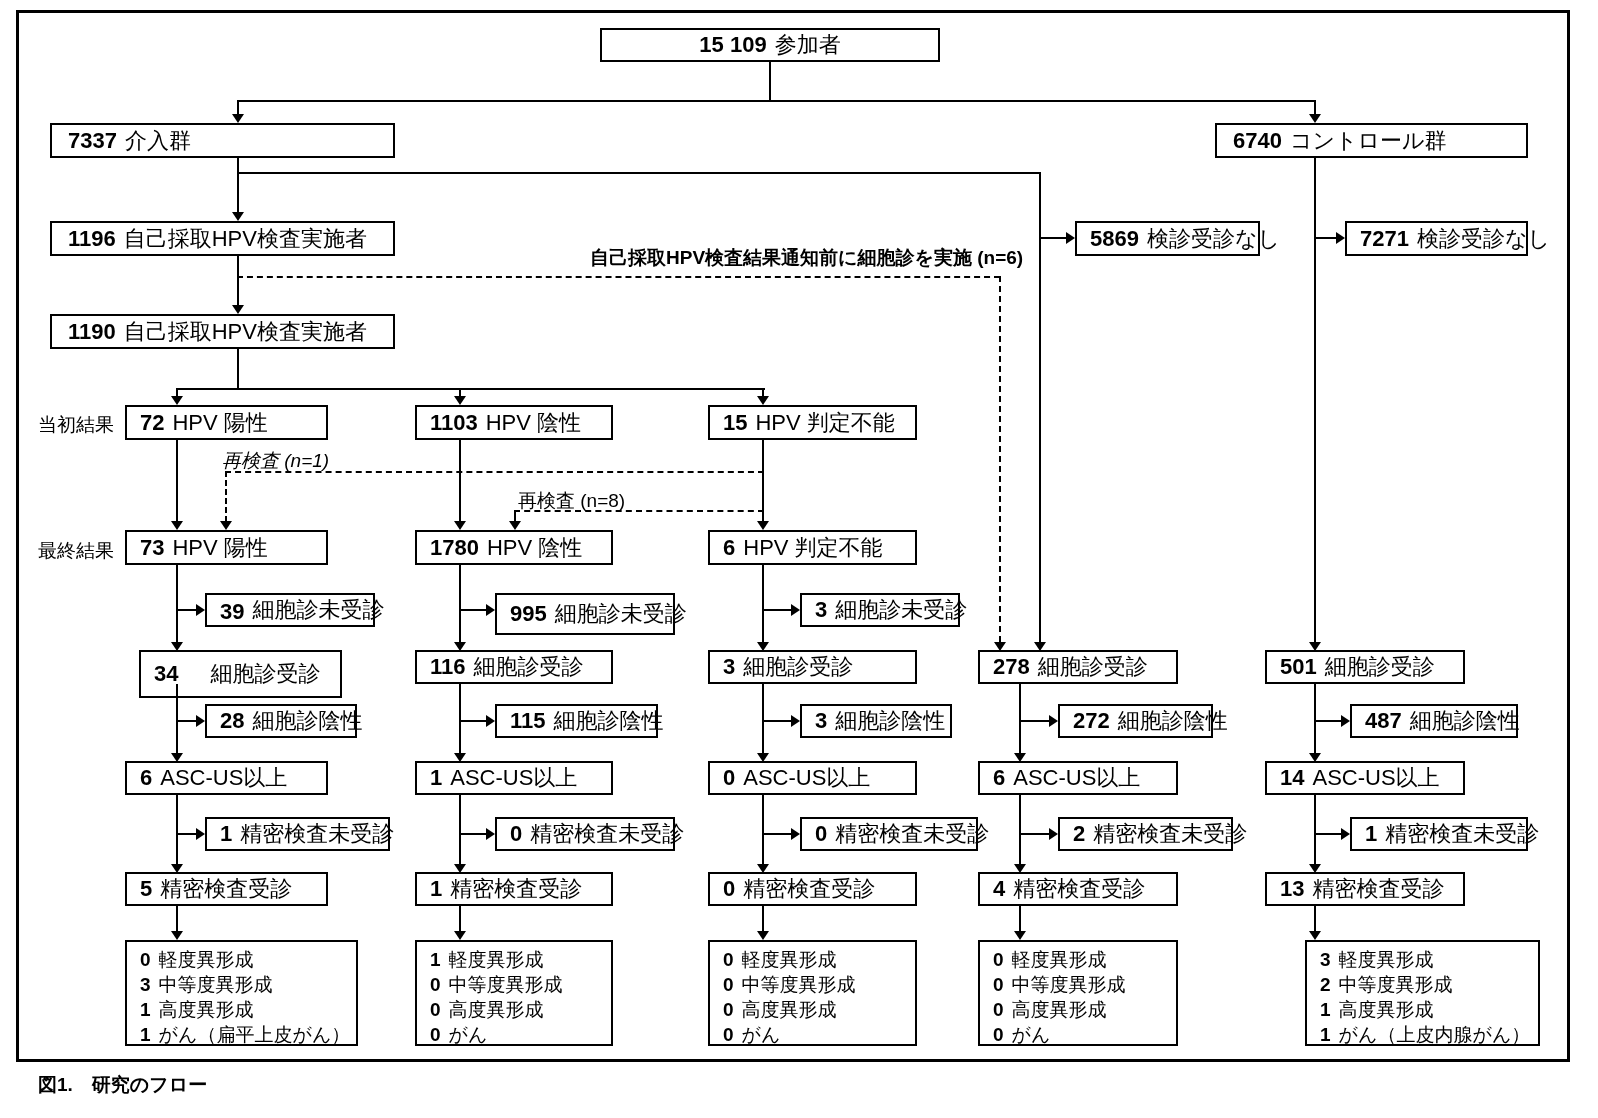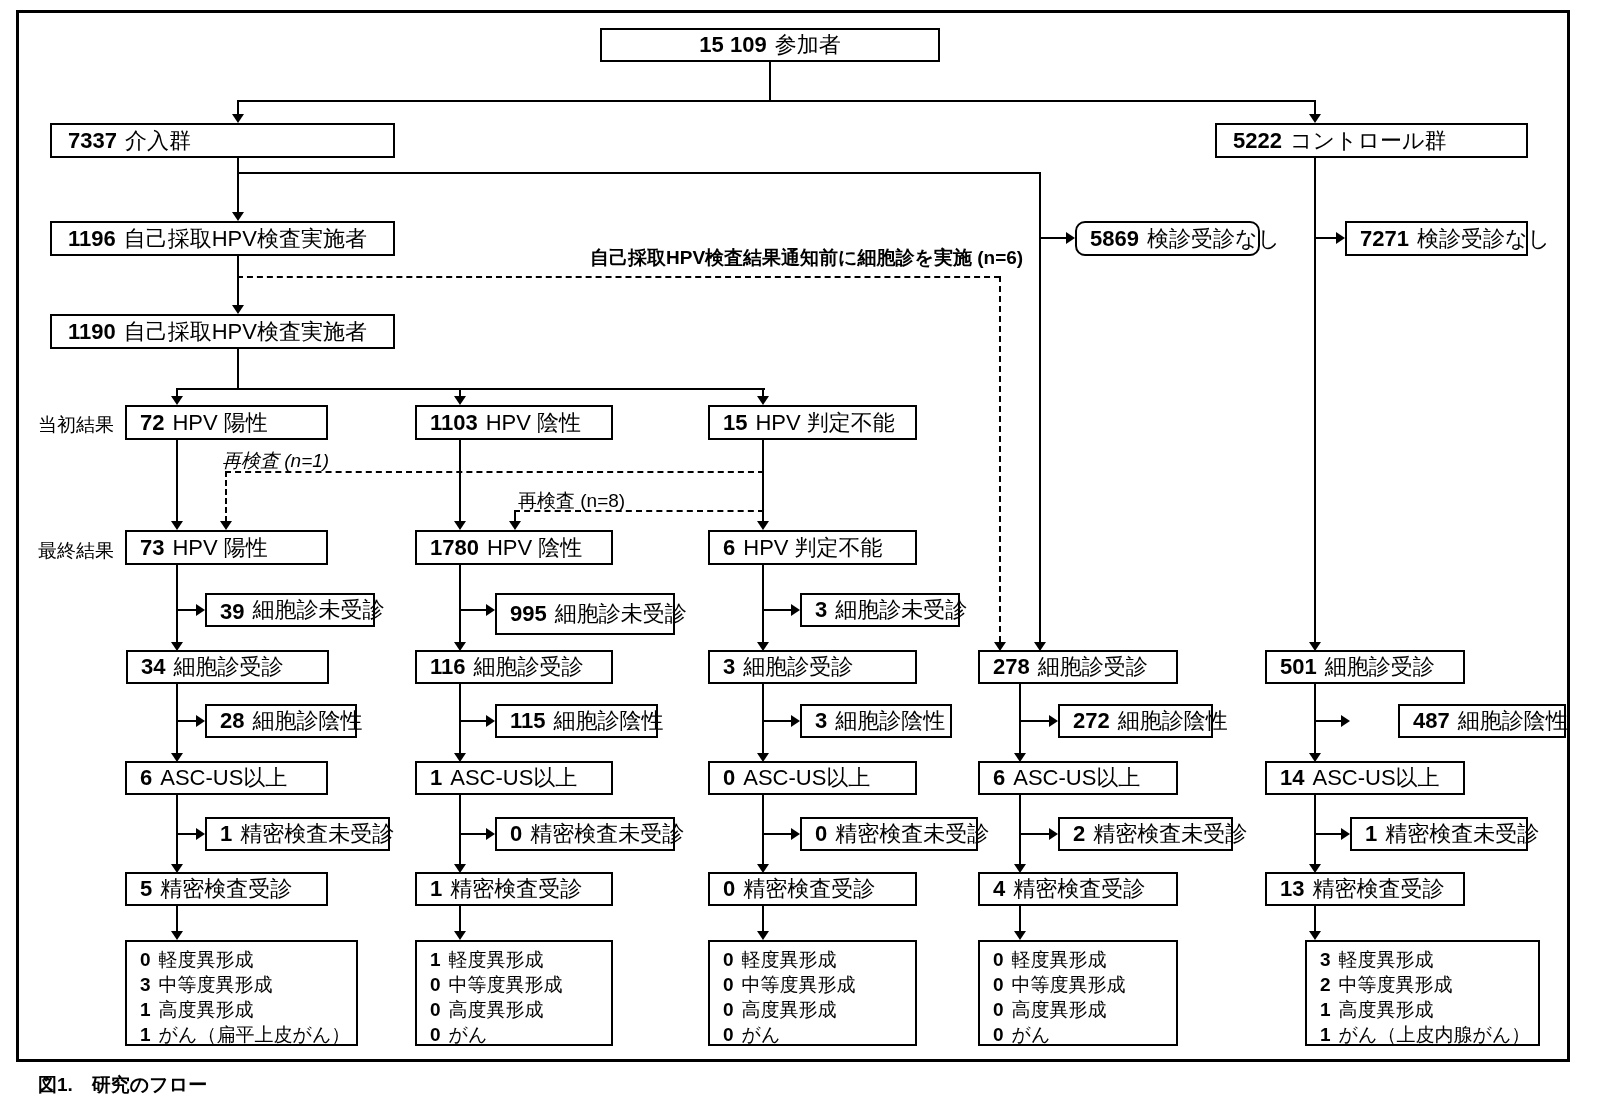--- a/index.html
+++ b/index.html
@@ -44,21 +44,21 @@
 <div class="vl" style="left:237px;top:100px;height:15px;"></div>
 <div class="ad" style="left:232px;top:114px;"></div>
 <div class="vl" style="left:1314px;top:100px;height:15px;"></div>
 <div class="ad" style="left:1309px;top:114px;"></div>
 
 <div class="box" style="left:50px;top:123px;width:345px;height:35px;padding-left:16px;">
   <span class="num">7337</span>
     <span>介入群</span>
 </div>
 <div class="box" style="left:1215px;top:123px;width:313px;height:35px;padding-left:16px;">
-  <span class="num">5222</span>
+  <span class="num">6740</span>
     <span>コントロール群</span>
 </div>
 
 <div class="vl" style="left:237px;top:158px;height:54px;"></div>
 <div class="ad" style="left:232px;top:212px;"></div>
 
 <div class="hl" style="left:237px;top:172px;width:804px;"></div>
 <div class="vl" style="left:1039px;top:172px;height:470px;"></div>
 <div class="ad" style="left:1034px;top:642px;"></div>
 <div class="hl" style="left:1039px;top:237px;width:28px;"></div>
@@ -66,21 +66,21 @@
 
 <div class="vl" style="left:1314px;top:158px;height:484px;"></div>
 <div class="ad" style="left:1309px;top:642px;"></div>
 <div class="hl" style="left:1314px;top:237px;width:23px;"></div>
 <div class="ar" style="left:1336px;top:232px;"></div>
 
 <div class="box" style="left:50px;top:221px;width:345px;height:35px;padding-left:16px;">
   <span class="num">1196</span>
     <span>自己採取HPV検査実施者</span>
 </div>
-<div class="box" style="left:1075px;top:221px;width:185px;height:35px;border-radius:10px;">
+<div class="box" style="left:1075px;top:221px;width:185px;height:35px;">
   <span class="num">5869</span>
     <span>検診受診なし</span>
 </div>
 <div class="box" style="left:1345px;top:221px;width:183px;height:35px;">
   <span class="num">7271</span>
     <span>検診受診なし</span>
 </div>
 
 <div class="note" style="left:590px;top:245px;width:420px;text-align:center;">
   <span>自己採取HPV検査結果通知前に細胞診を実施 (n=6)</span>
@@ -176,21 +176,21 @@
 </div>
 <div class="box" style="left:495px;top:593px;width:180px;height:42px;">
   <span class="num">995</span>
     <span>細胞診未受診</span>
 </div>
 <div class="box" style="left:800px;top:593px;width:160px;height:34px;">
   <span class="num">3</span>
     <span>細胞診未受診</span>
 </div>
 
-<div class="box" style="left:126px;top:650px;width:203px;height:34px;">
+<div class="box" style="left:139px;top:650px;width:203px;height:48px;gap:24px;">
   <span class="num">34</span>
     <span>細胞診受診</span>
 </div>
 <div class="box" style="left:415px;top:650px;width:198px;height:34px;">
   <span class="num">116</span>
     <span>細胞診受診</span>
 </div>
 <div class="box" style="left:708px;top:650px;width:209px;height:34px;">
   <span class="num">3</span>
     <span>細胞診受診</span>
@@ -238,21 +238,21 @@
     <span>細胞診陰性</span>
 </div>
 <div class="box" style="left:800px;top:704px;width:152px;height:34px;">
   <span class="num">3</span>
     <span>細胞診陰性</span>
 </div>
 <div class="box" style="left:1058px;top:704px;width:155px;height:34px;">
   <span class="num">272</span>
     <span>細胞診陰性</span>
 </div>
-<div class="box" style="left:1350px;top:704px;width:168px;height:34px;margin-left:48px;">
+<div class="box" style="left:1350px;top:704px;width:168px;height:34px;">
   <span class="num">487</span>
     <span>細胞診陰性</span>
 </div>
 
 <div class="box" style="left:125px;top:761px;width:203px;height:34px;">
   <span class="num">6</span>
     <span>ASC-US以上</span>
 </div>
 <div class="box" style="left:415px;top:761px;width:198px;height:34px;">
   <span class="num">1</span>

